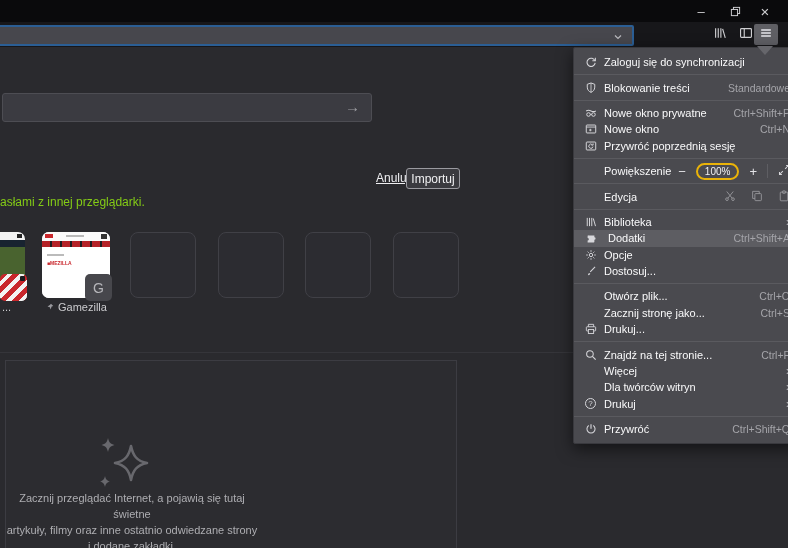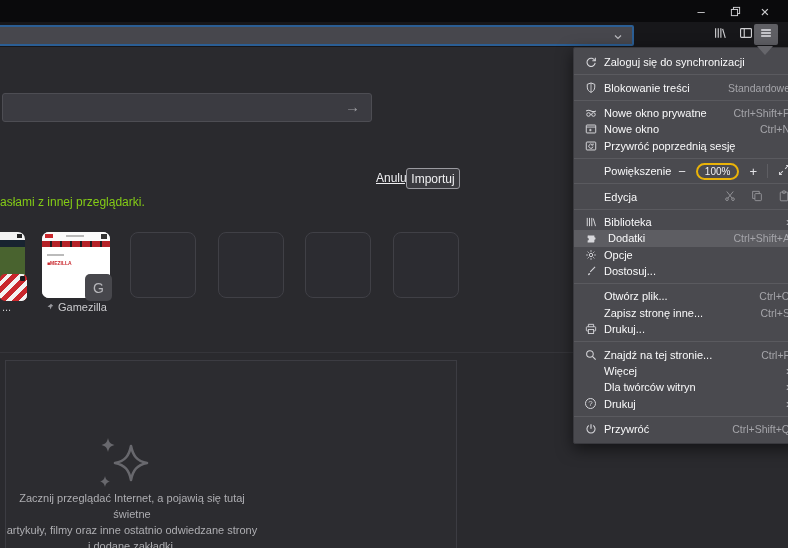--- a/index.html
+++ b/index.html
@@ -368,21 +368,21 @@
     <div class="msep"></div>
 
     <div class="mi">
       <span class="ic"></span>
       <span class="lbl">Otwórz plik...</span>
       <span class="right">Ctrl+O</span>
     </div>
 
     <div class="mi">
       <span class="ic"></span>
-      <span class="lbl">Zapisz stronę inne...</span>
+      <span class="lbl">Zacznij stronę jako...</span>
       <span class="right">Ctrl+S</span>
     </div>
 
     <div class="mi">
       <span class="ic">
         <svg width="12" height="12" viewBox="0 0 16 16">
             <path d="M4.5 5V1.8h7V5" fill="none" stroke="currentColor" stroke-width="1.2"></path>
             <rect x="1.8" y="5" width="12.4" height="5.6" rx="1" fill="none" stroke="currentColor" stroke-width="1.2"></rect>
             <rect x="4.5" y="8.6" width="7" height="5.4" fill="#4a4a4f" stroke="currentColor" stroke-width="1.2"></rect>
           </svg>

